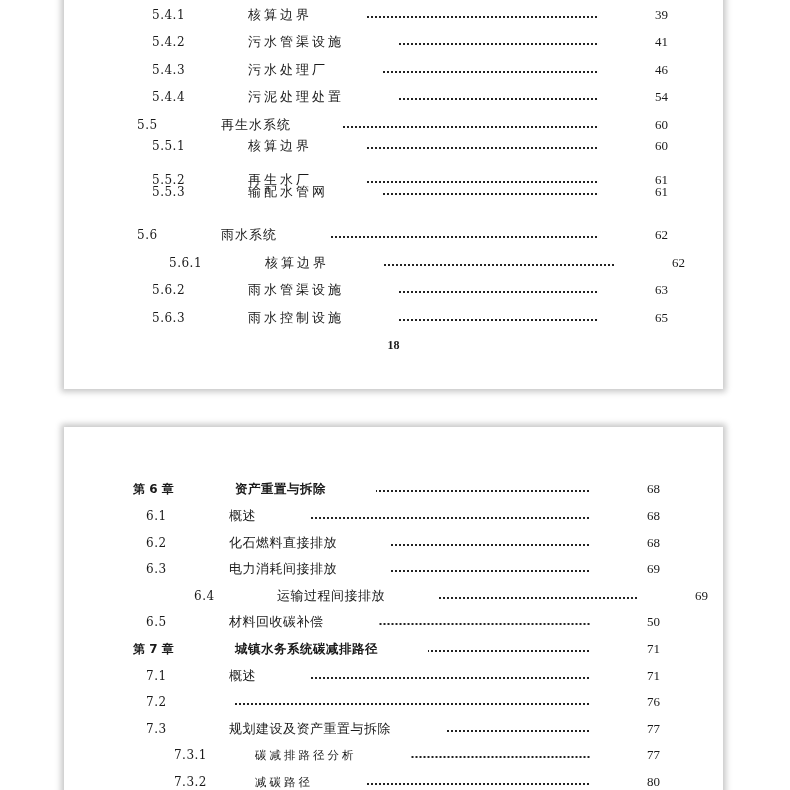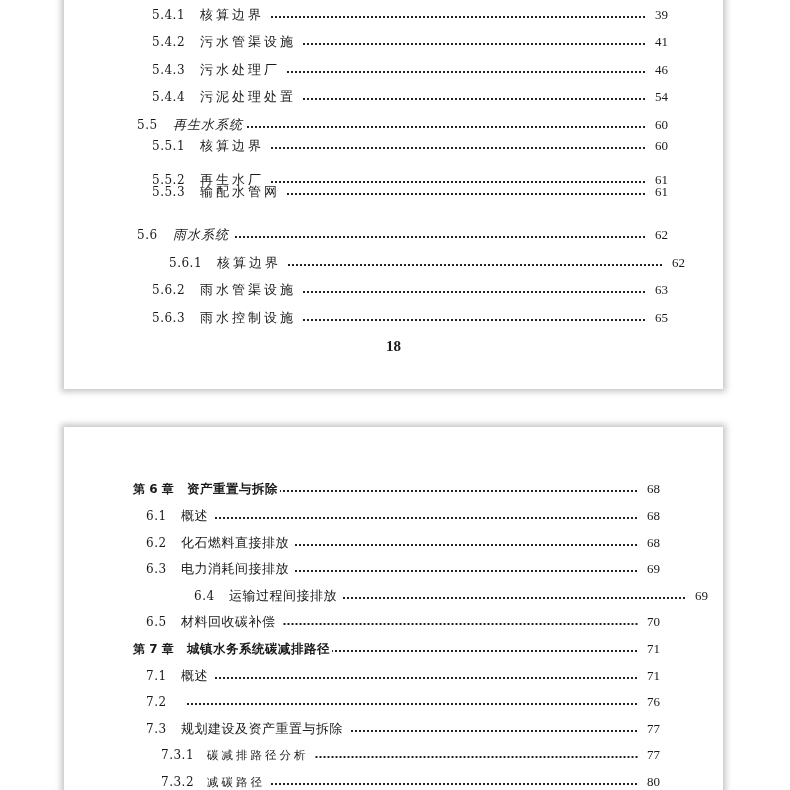--- a/index.html
+++ b/index.html
@@ -25,20 +25,21 @@
     #page-1 { top: -40px; height: 429px; }
     #page-2 { top: 427px; height: 420px; }
 
     .toc-row {
       position: absolute;
       height: 20px;
       display: flex;
       align-items: center;
       white-space: nowrap;
       font-size: 12px;
+      gap: 48px;
     }
     .toc-row .num {
       display: inline-block;
       letter-spacing: 0.5px;
     }
     .toc-row .title {
       display: inline-block;
     }
     .toc-row .leader {
       flex: 1;
@@ -53,40 +54,40 @@
     }
     .toc-row .pg {
       display: inline-block;
       font-family: "Liberation Serif", serif;
       font-size: 13px;
       text-align: right;
       min-width: 16px;
     }
     
     .p1 .lvl2 .num { width: 36px; }
-    .p1 .lvl2 .title { font-size: 13px; letter-spacing: 1px; font-style: italic; }
+    .p1 .lvl2 .title { font-size: 13px; letter-spacing: 1px; }
     .p1 .lvl2 .leader { margin-left: 4px; }
     .p1 .lvl3 .num { width: 48px; }
     .p1 .lvl3 .title { letter-spacing: 3px; font-size: 13px; }
 
     
     .p2 .chap { font-weight: bold; }
     .p2 .chap .num { width: 54px; font-family: "DejaVu Sans", sans-serif; font-size: 12px; letter-spacing: 0; }
     .p2 .chap .title { font-family: "DejaVu Sans", sans-serif; font-size: 12.5px; letter-spacing: 0.5px; }
     .p2 .chap .leader { margin-left: 2px; }
     .p2 .lvl2 .num { width: 35px; font-size: 12px; }
     .p2 .lvl2 .title { font-size: 13px; letter-spacing: 0.5px; }
-    .p2 .lvl3 .num { width: 46px; }
+    .p2 .lvl3 .num { width: 46px; text-align: right; }
     .p2 .lvl3 .title { letter-spacing: 3px; font-size: 11.5px; }
 
     .page-number {
       position: absolute;
       font-family: "Liberation Serif", serif;
       font-weight: bold;
-      font-size: 15px;
+      font-size: 12px;
       width: 100%;
       text-align: center;
     }
   </style>
 </head>
 <body>
 
 <div class="page p1" id="page-1">
 
   <div class="toc-row lvl3" style="top:45px; left:88px; width:516px;">
@@ -210,21 +211,21 @@
     <span class="num">6.4</span>
     <span class="title">运输过程间接排放</span>
     <span class="leader"></span>
     <span class="pg">69</span>
   </div>
 
   <div class="toc-row lvl2" style="top:185px; left:82px; width:514px;">
     <span class="num">6.5</span>
     <span class="title">材料回收碳补偿</span>
     <span class="leader"></span>
-    <span class="pg">70</span>
+    <span class="pg">50</span>
   </div>
 
   <div class="toc-row chap" style="top:212px; left:69px; width:527px;">
     <span class="num">第 7 章</span>
     <span class="title">城镇水务系统碳减排路径</span>
     <span class="leader"></span>
     <span class="pg" style="font-weight:normal;">71</span>
   </div>
 
   <div class="toc-row lvl2" style="top:239px; left:82px; width:514px;">

